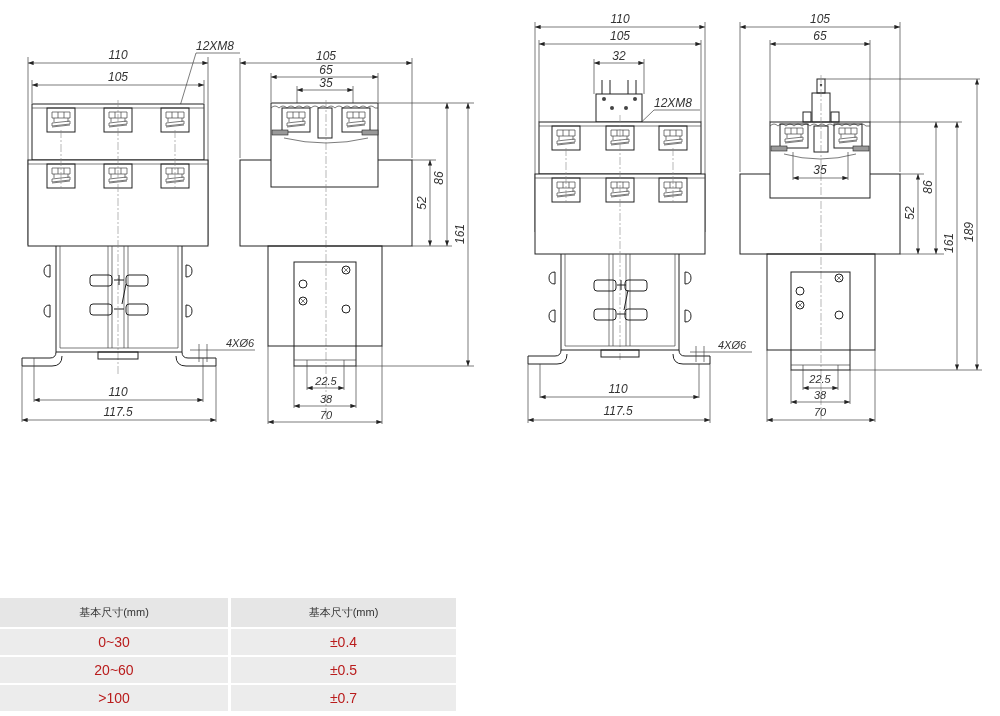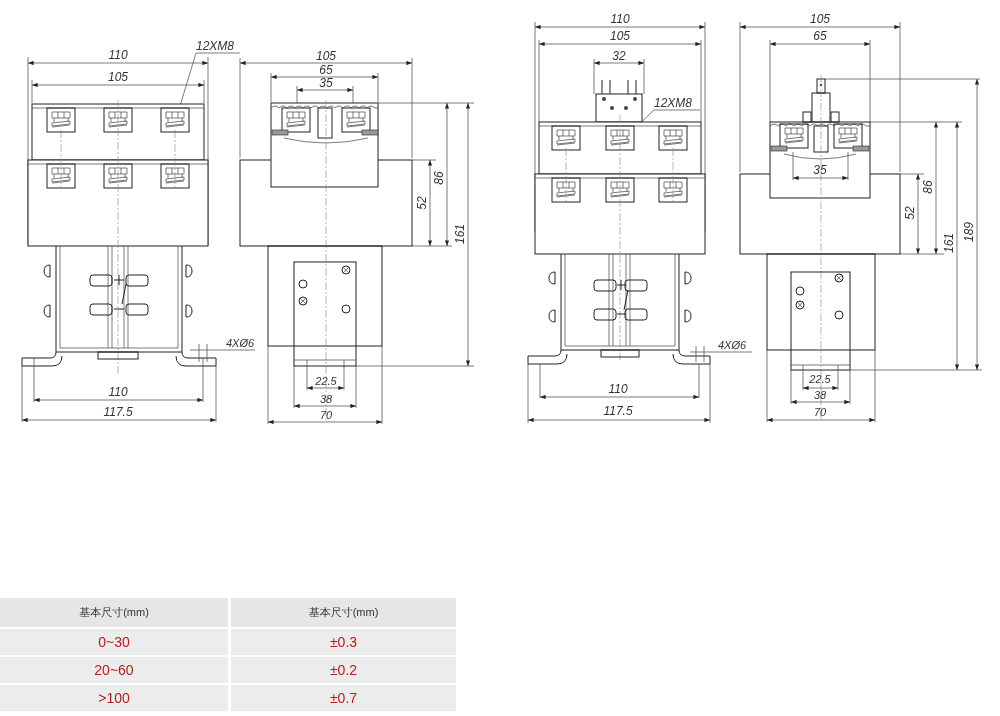--- a/index.html
+++ b/index.html
@@ -298,24 +298,24 @@
 <table class="tol-table">
   <thead>
     <tr>
       <th>基本尺寸(mm)</th>
       <th>基本尺寸(mm)</th>
     </tr>
   </thead>
   <tbody>
     <tr>
       <td>0~30</td>
-      <td>±0.3</td>
+      <td>±0.4</td>
     </tr>
     <tr>
       <td>20~60</td>
-      <td>±0.2</td>
+      <td>±0.5</td>
     </tr>
     <tr>
       <td>&gt;100</td>
       <td>±0.7</td>
     </tr>
   </tbody>
 </table>
 
 </body></html>

